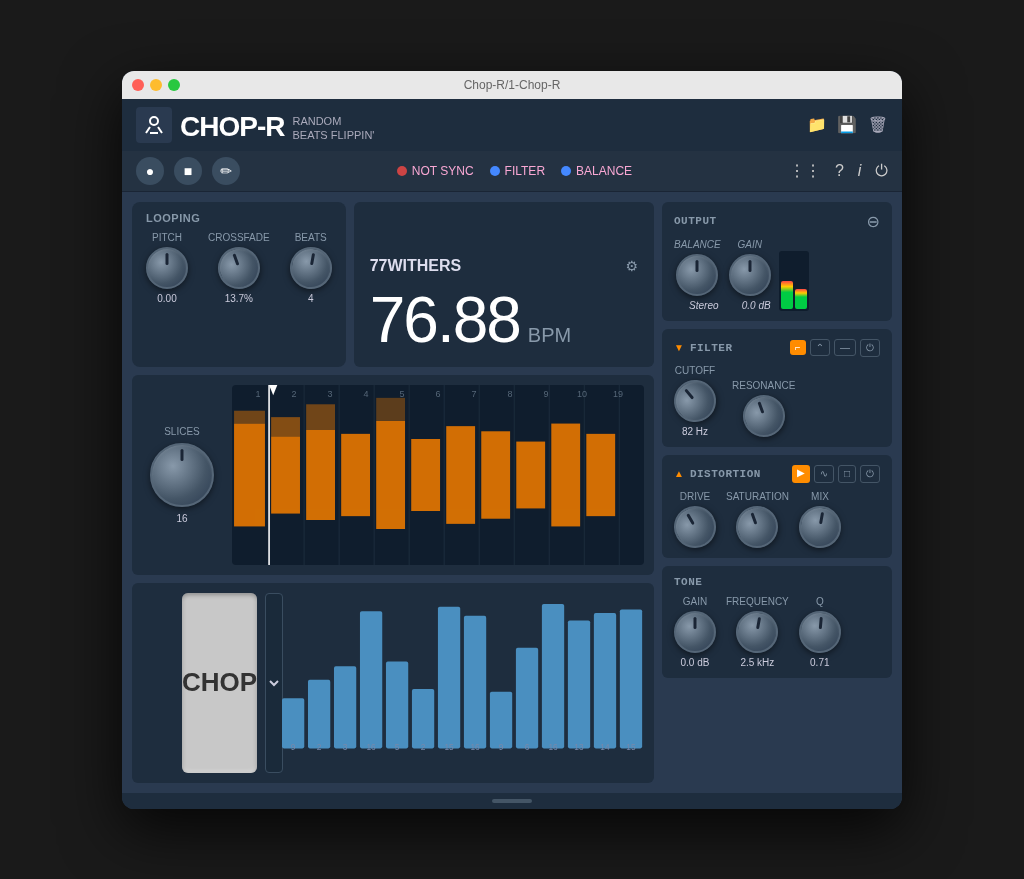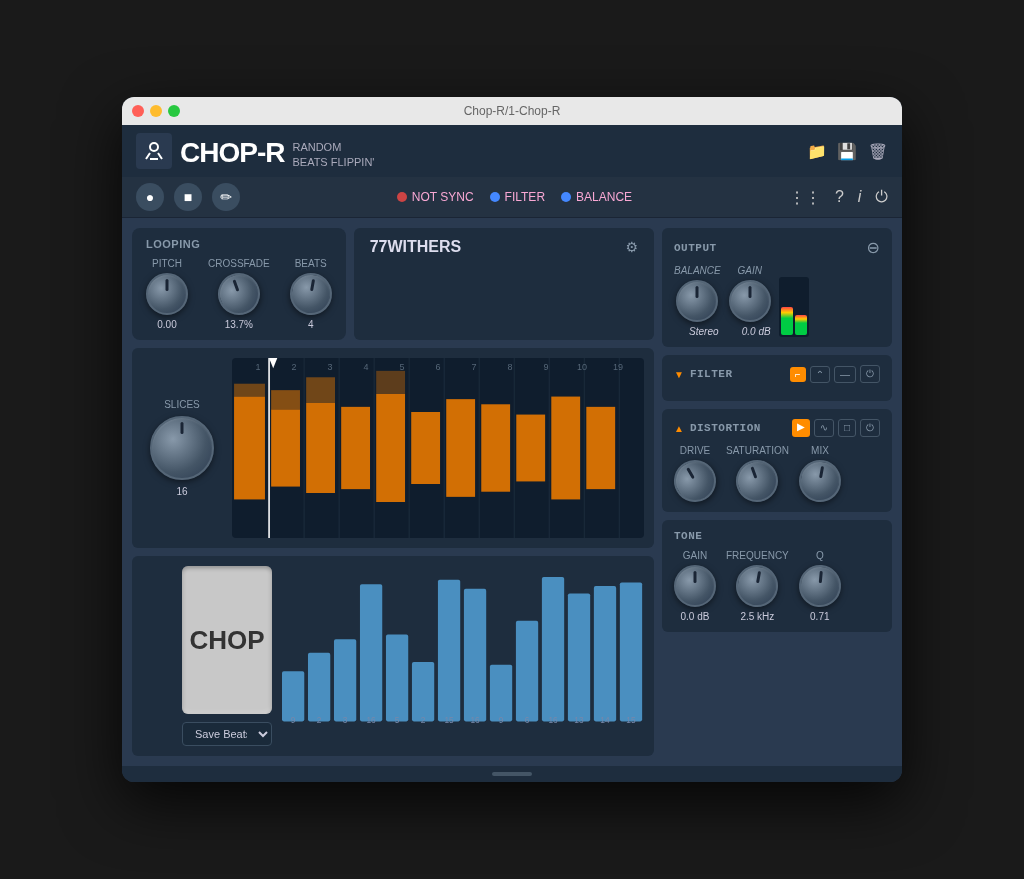--- a/index.html
+++ b/index.html
@@ -109,21 +109,21 @@
     .knob::after {
       content: '';
       position: absolute; top: 4px; left: 50%; transform: translateX(-50%);
       width: 3px; height: 12px;
       background: #1a2535; border-radius: 2px;
     }
     .knob-sm {
       width: 42px; height: 42px;
     }
     .bpm-header {
-      display: flex; justify-content: space-between; align-items: center; margin-bottom: 8px;
+      display: flex; justify-content: space-between; align-items: center; margin-bottom: 8px; margin-top: 45px;
     }
     .bpm-title { font-size: 16px; font-weight: 700; color: #dde; }
     .bpm-display {
       display: flex; align-items: baseline; gap: 8px;
     }
     .bpm-number { font-size: 64px; font-weight: 300; color: white; letter-spacing: -2px; }
     .bpm-unit { font-size: 20px; color: #8899aa; font-weight: 300; }
     .looping-box {
       background: #1e2d3e; border-radius: 8px; padding: 10px 14px;
     }
@@ -164,21 +164,21 @@
     .beat-section {
       background: #1e2d3e;
       border-radius: 6px;
       padding: 10px;
       display: flex;
       gap: 10px;
       height: 200px;
     }
     .chop-button {
       width: 130px; min-width: 130px;
-      display: flex; flex-direction: column; gap: 8px; padding-left: 40px;
+      display: flex; flex-direction: row; gap: 8px; padding-left: 40px;
     }
     .chop-pad {
       background: #c8c8c8;
       border-radius: 6px;
       flex: 1;
       display: flex; align-items: center; justify-content: center;
       font-size: 26px; font-weight: 900; color: #333;
       cursor: pointer;
       box-shadow: inset 0 2px 4px rgba(0,0,0,0.3), inset 0 -2px 4px rgba(255,255,255,0.3);
     }
@@ -370,20 +370,24 @@
               <div class="knob-value">4</div>
             </div>
           </div>
         </div>
 
         <div class="bpm-box">
           <div class="bpm-header">
             <span class="bpm-title">77WITHERS</span>
             <span class="gear-icon">⚙</span>
           </div>
+          <div class="bpm-display">
+            <span class="bpm-number">76.88</span>
+            <span class="bpm-unit">BPM</span>
+          </div>
         </div>
       </div>
 
       <div class="waveform-section">
         <div class="slices-control">
           <div class="knob-label">SLICES</div>
           <div class="knob knob-large"></div>
           <div class="knob-value">16</div>
         </div>
         <div class="waveform-display">
@@ -527,20 +531,31 @@
             <span class="section-arrow">▼</span>
             <span class="section-name">FILTER</span>
           </div>
           <div class="filter-type-btns">
             <div class="filter-btn">⌐</div>
             <div class="filter-btn-outline">⌃</div>
             <div class="filter-btn-outline">—</div>
             <div class="filter-btn-outline">⏻</div>
           </div>
         </div>
+        <div class="two-knobs">
+          <div class="knob-item">
+            <div class="knob-label">CUTOFF</div>
+            <div class="knob knob-sm" style="transform:rotate(-40deg)"></div>
+            <div class="knob-value">82 Hz</div>
+          </div>
+          <div class="knob-item">
+            <div class="knob-label">RESONANCE</div>
+            <div class="knob knob-sm" style="transform:rotate(-20deg)"></div>
+          </div>
+        </div>
       </div>
 
       <div class="distortion-section">
         <div class="section-header">
           <div class="section-header-left">
             <span class="section-arrow">▲</span>
             <span class="section-name">DISTORTION</span>
           </div>
           <div class="dist-mode-btns">
             <div class="dist-btn">▶</div>

